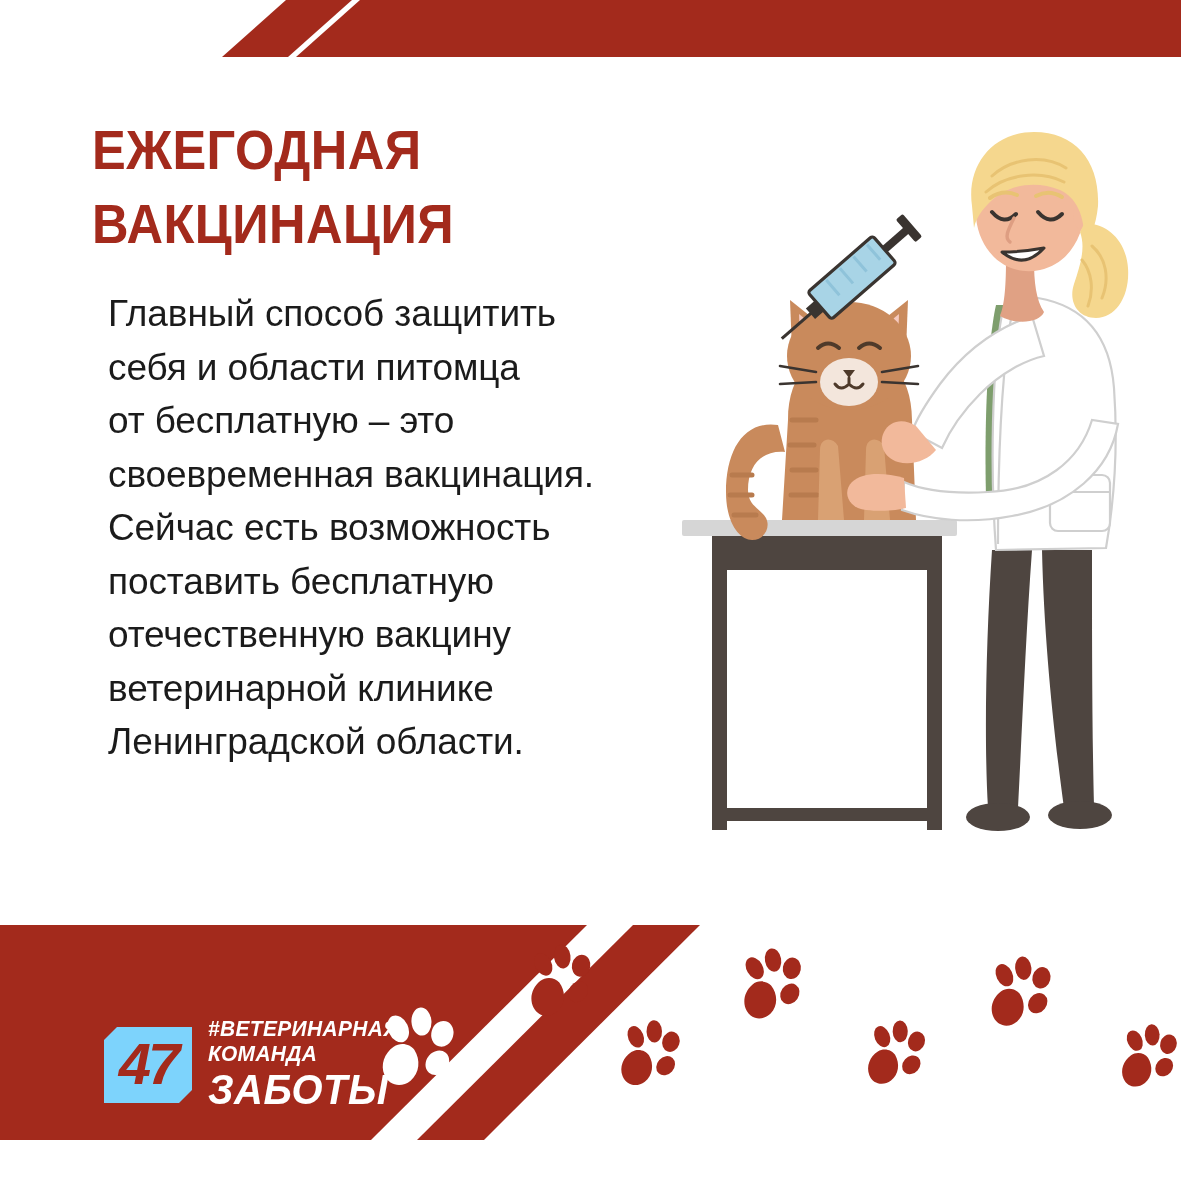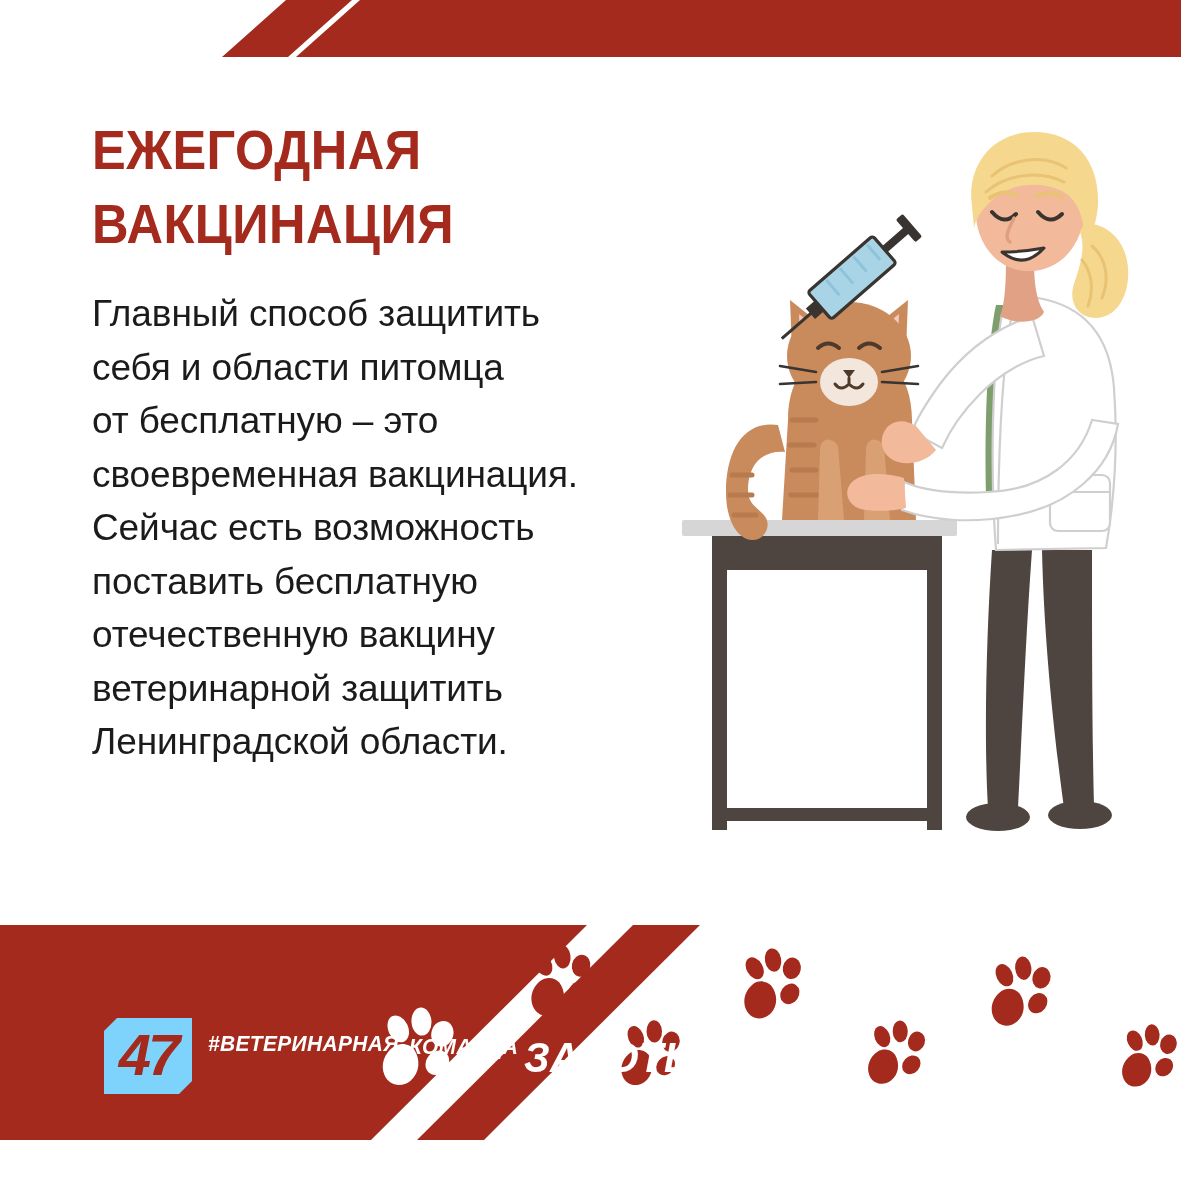--- a/index.html
+++ b/index.html
@@ -35,21 +35,21 @@
     line-height:74px;
     letter-spacing:0.5px;
     transform:scaleX(0.92);
     transform-origin:left center;
     white-space:nowrap;
   }
 
   
   .bodytext {
     position:absolute;
-    left:92px; top:287px;
+    left:108px; top:287px;
     width:600px;
     color:#1b1b1b;
     font-family:"Liberation Sans", sans-serif;
     font-size:37px;
     line-height:53.5px;
     font-weight:400;
     letter-spacing:-0.1px;
   }
   .bodytext span { display:block; white-space:nowrap; }
 
@@ -90,21 +90,21 @@
     width:0; height:0;
     border-top:13px solid #A32A1C;
     border-right:13px solid transparent;
   }
   .logo-47 .cut-br {
     position:absolute; right:0; bottom:0;
     width:0; height:0;
     border-bottom:13px solid #A32A1C;
     border-left:13px solid transparent;
   }
-  .logo-words { display:flex; flex-direction:row; line-height:1; }
+  .logo-words { display:flex; flex-direction:column; line-height:1; }
   .logo-words .w1, .logo-words .w2 {
     color:#ffffff;
     font-family:"Liberation Sans", sans-serif;
     font-weight:bold;
     font-style:italic;
     font-size:22px;
     letter-spacing:0.4px;
     transform:scaleX(0.95);
     transform-origin:left center;
     white-space:nowrap;
@@ -141,21 +141,21 @@
   </div>
 
   <div class="bodytext">
     <span>Главный способ защитить</span>
     <span>себя и области питомца</span>
     <span>от бесплатную – это</span>
     <span>своевременная вакцинация.</span>
     <span>Сейчас есть возможность</span>
     <span>поставить бесплатную</span>
     <span>отечественную вакцину</span>
-    <span>ветеринарной защитить</span>
+    <span>ветеринарной клинике</span>
     <span>Ленинградской области.</span>
   </div>
 
   <svg class="illustration" viewBox="0 0 541 730" width="541" height="730" aria-hidden="true">
 
     <g>
       <rect x="72" y="410" width="230" height="40" fill="#4E4540"></rect>
       <rect x="42" y="400" width="275" height="16" rx="2" fill="#D6D6D6"></rect>
       <rect x="72" y="440" width="15" height="270" fill="#4E4540"></rect>
       <rect x="287" y="440" width="15" height="270" fill="#4E4540"></rect>

